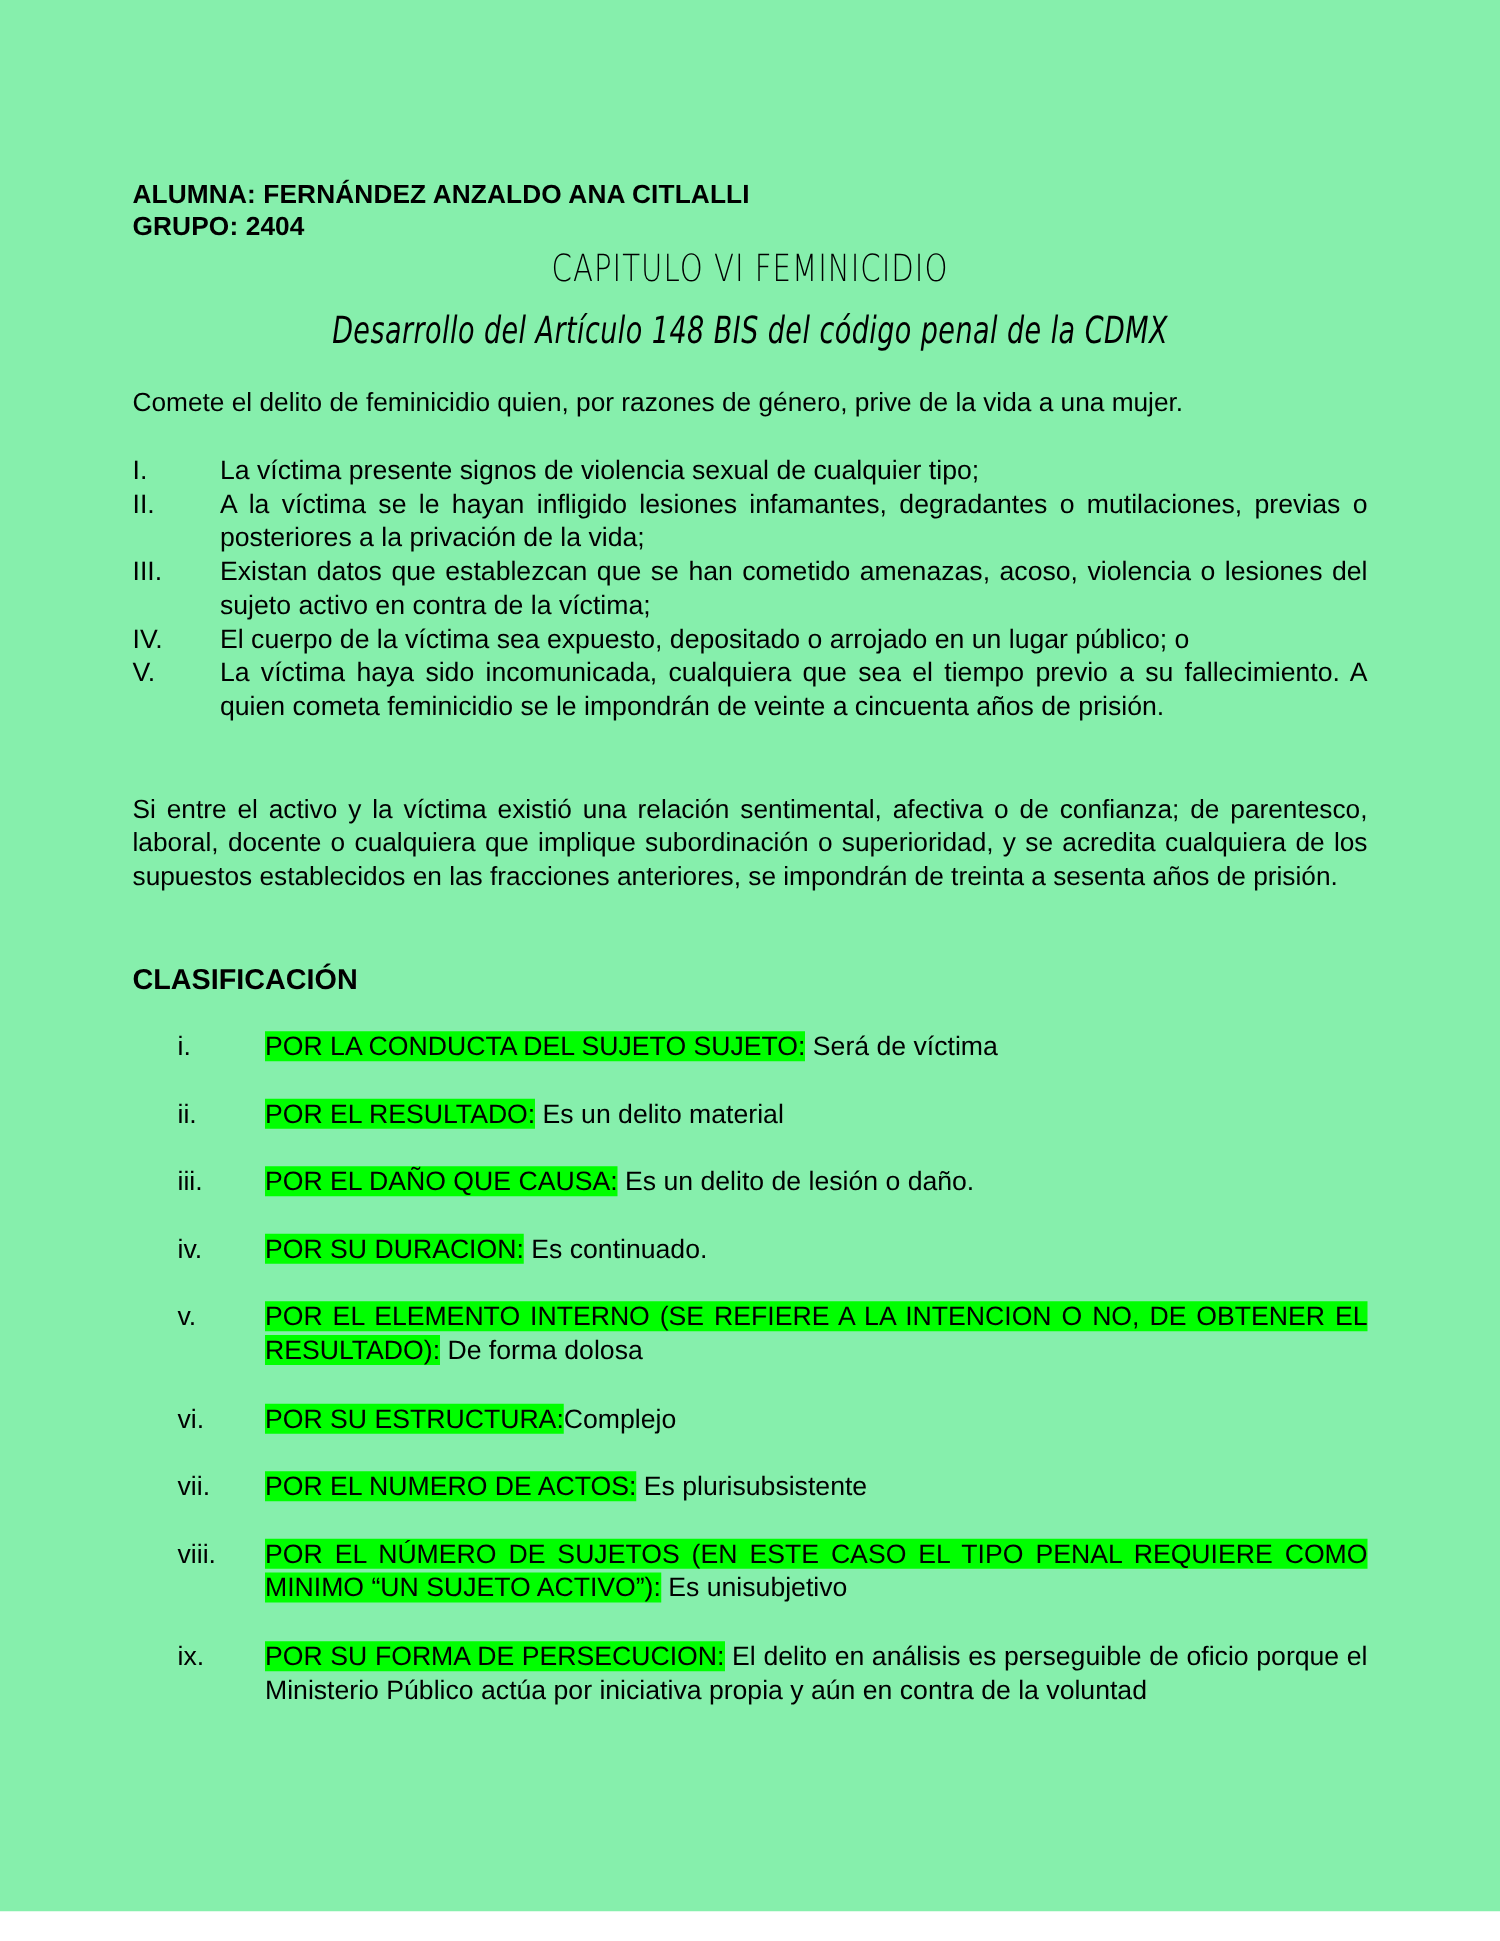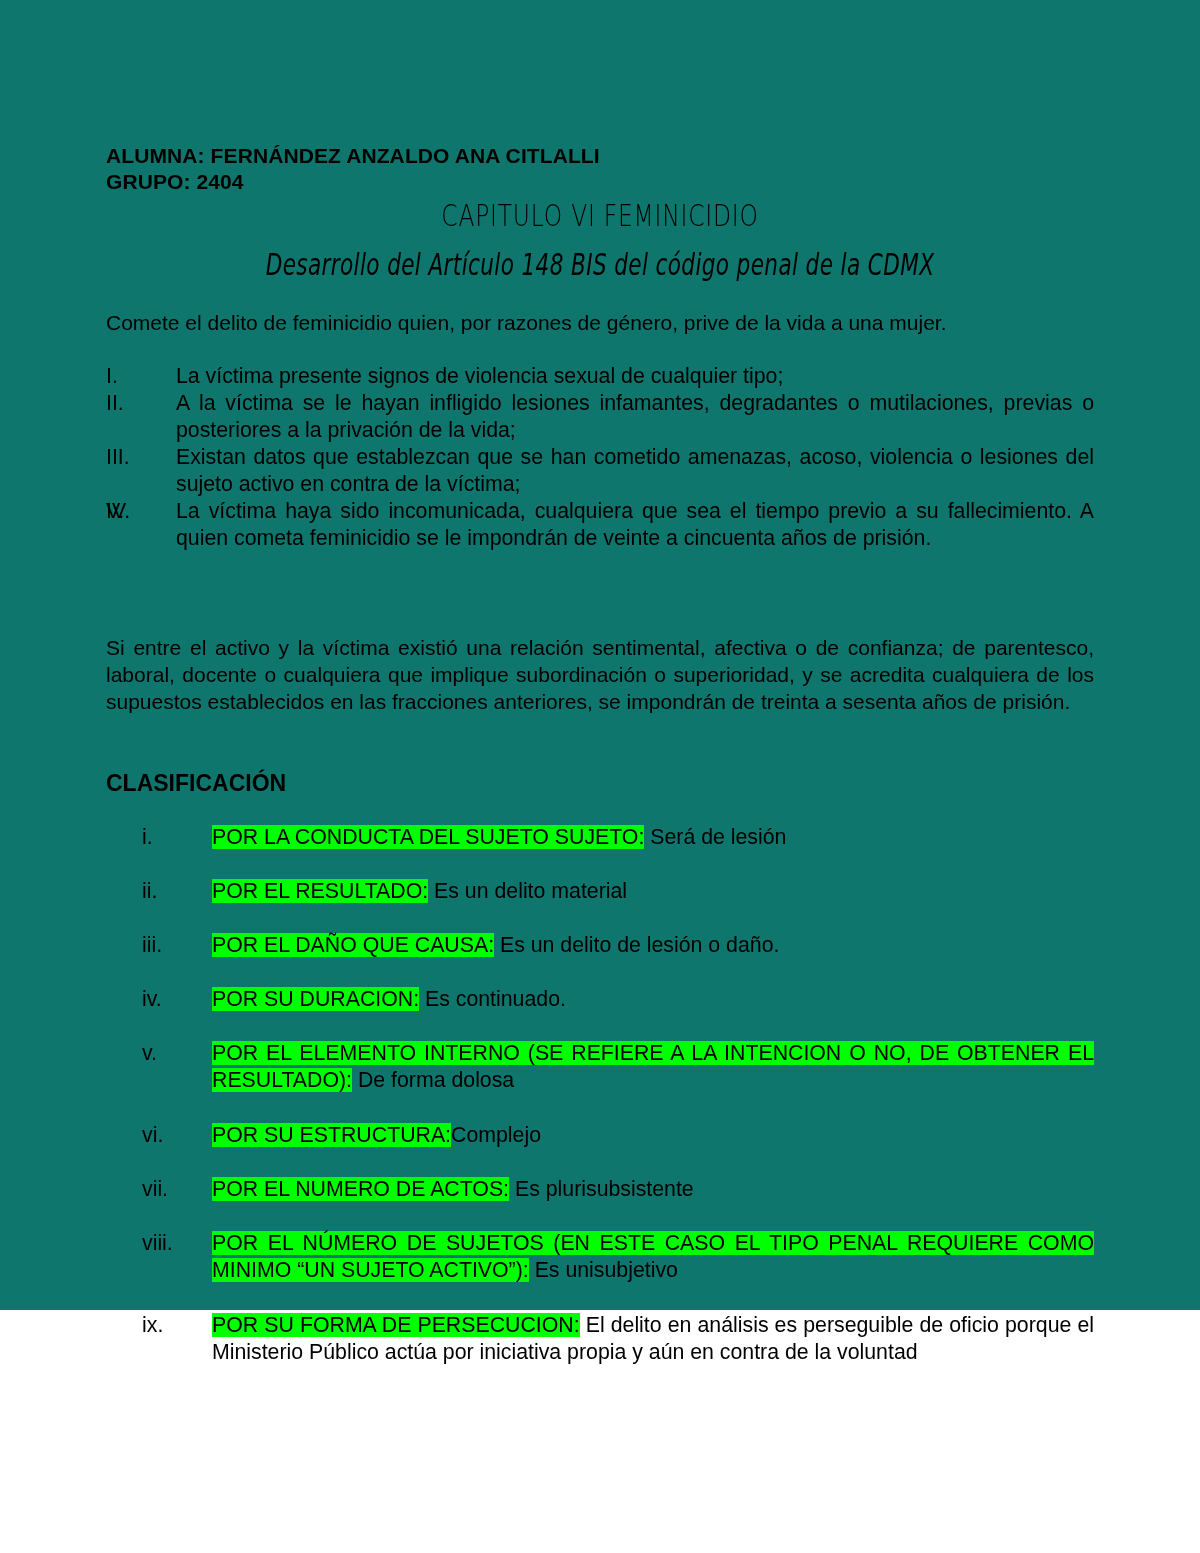--- a/index.html
+++ b/index.html
@@ -1,17 +1,17 @@
 <!DOCTYPE html>
 <html><head>
 <meta charset="utf-8">
 <style>
   html, body { margin: 0; padding: 0; background: #ffffff; }
   body { width: 1200px; height: 1553px; position: relative; overflow: hidden; color: #000; }
-  .page { position: absolute; left: 0; top: 0; width: 1200px; height: 1310px; background: #0f766e; }
+  .page { position: absolute; left: 0; top: 0; width: 1200px; height: 1529px; background: #86efac; }
   .sans { font-family: "Liberation Sans", sans-serif; }
   .hand { font-family: "DejaVu Sans", sans-serif; }
 
   .meta { position: absolute; left: 106px; font-weight: bold; font-size: 21px; line-height: 26px; letter-spacing: 0.1px; }
   .meta.alumna { top: 143px; }
   .meta.grupo { top: 169px; }
 
   .title1 { position: absolute; left: 0; width: 1200px; top: 194px; text-align: center; font-size: 30px; line-height: 44px; font-stretch: condensed; transform: scaleX(0.78); transform-origin: 600px 0; letter-spacing: 1px; font-weight: 300;}
   .title2 { position: absolute; left: 0; width: 1200px; top: 243px; text-align: center; font-size: 30px; line-height: 44px; transform: scaleX(0.72); transform-origin: 600px 0; font-style: italic; letter-spacing: 0.5px; }
 
@@ -43,32 +43,32 @@
   <div class="title2 hand">Desarrollo del Artículo 148 BIS del código penal de la CDMX</div>
 
   <div class="body-text p1">
     <div>Comete el delito de feminicidio quien, por razones de género, prive de la vida a una mujer.</div>
   </div>
 
   <ol class="roman-list">
     <li><span class="num">I.</span><span>La víctima presente signos de violencia sexual de cualquier tipo;</span></li>
     <li><span class="num">II.</span><span>A la víctima se le hayan infligido lesiones infamantes, degradantes o mutilaciones, previas o posteriores a la privación de la vida;</span></li>
     <li><span class="num">III.</span><span>Existan datos que establezcan que se han cometido amenazas, acoso, violencia o lesiones del sujeto activo en contra de la víctima;</span></li>
-    <li><span class="num">IV.</span></li>
+    <li><span class="num">IV.</span><span>El cuerpo de la víctima sea expuesto, depositado o arrojado en un lugar público; o</span></li>
     <li><span class="num">V.</span><span>La víctima haya sido incomunicada, cualquiera que sea el tiempo previo a su fallecimiento. A quien cometa feminicidio se le impondrán de veinte a cincuenta años de prisión.</span></li>
   </ol>
 
   <div class="body-text para2">Si entre el activo y la víctima existió una relación sentimental, afectiva o de confianza; de parentesco, laboral, docente o cualquiera que implique subordinación o superioridad, y se acredita cualquiera de los supuestos establecidos en las fracciones anteriores, se impondrán de treinta a sesenta años de prisión.</div>
 
   <div class="heading">CLASIFICACIÓN</div>
 
   <div class="class-list">
     <div class="class-item" style="top:824px">
       <span class="num">i.</span>
-      <div class="content"><span class="hl">POR LA CONDUCTA DEL SUJETO SUJETO:</span><span> </span><span>Será de lesión</span></div>
+      <div class="content"><span class="hl">POR LA CONDUCTA DEL SUJETO SUJETO:</span><span> </span><span>Será de víctima</span></div>
     </div>
     <div class="class-item" style="top:878px">
       <span class="num">ii.</span>
       <div class="content"><span class="hl">POR EL RESULTADO:</span><span> </span><span>Es un delito material</span></div>
     </div>
     <div class="class-item" style="top:932px">
       <span class="num">iii.</span>
       <div class="content"><span class="hl">POR EL DAÑO QUE CAUSA:</span><span> </span><span>Es un delito de lesión o daño.</span></div>
     </div>
     <div class="class-item" style="top:986px">

